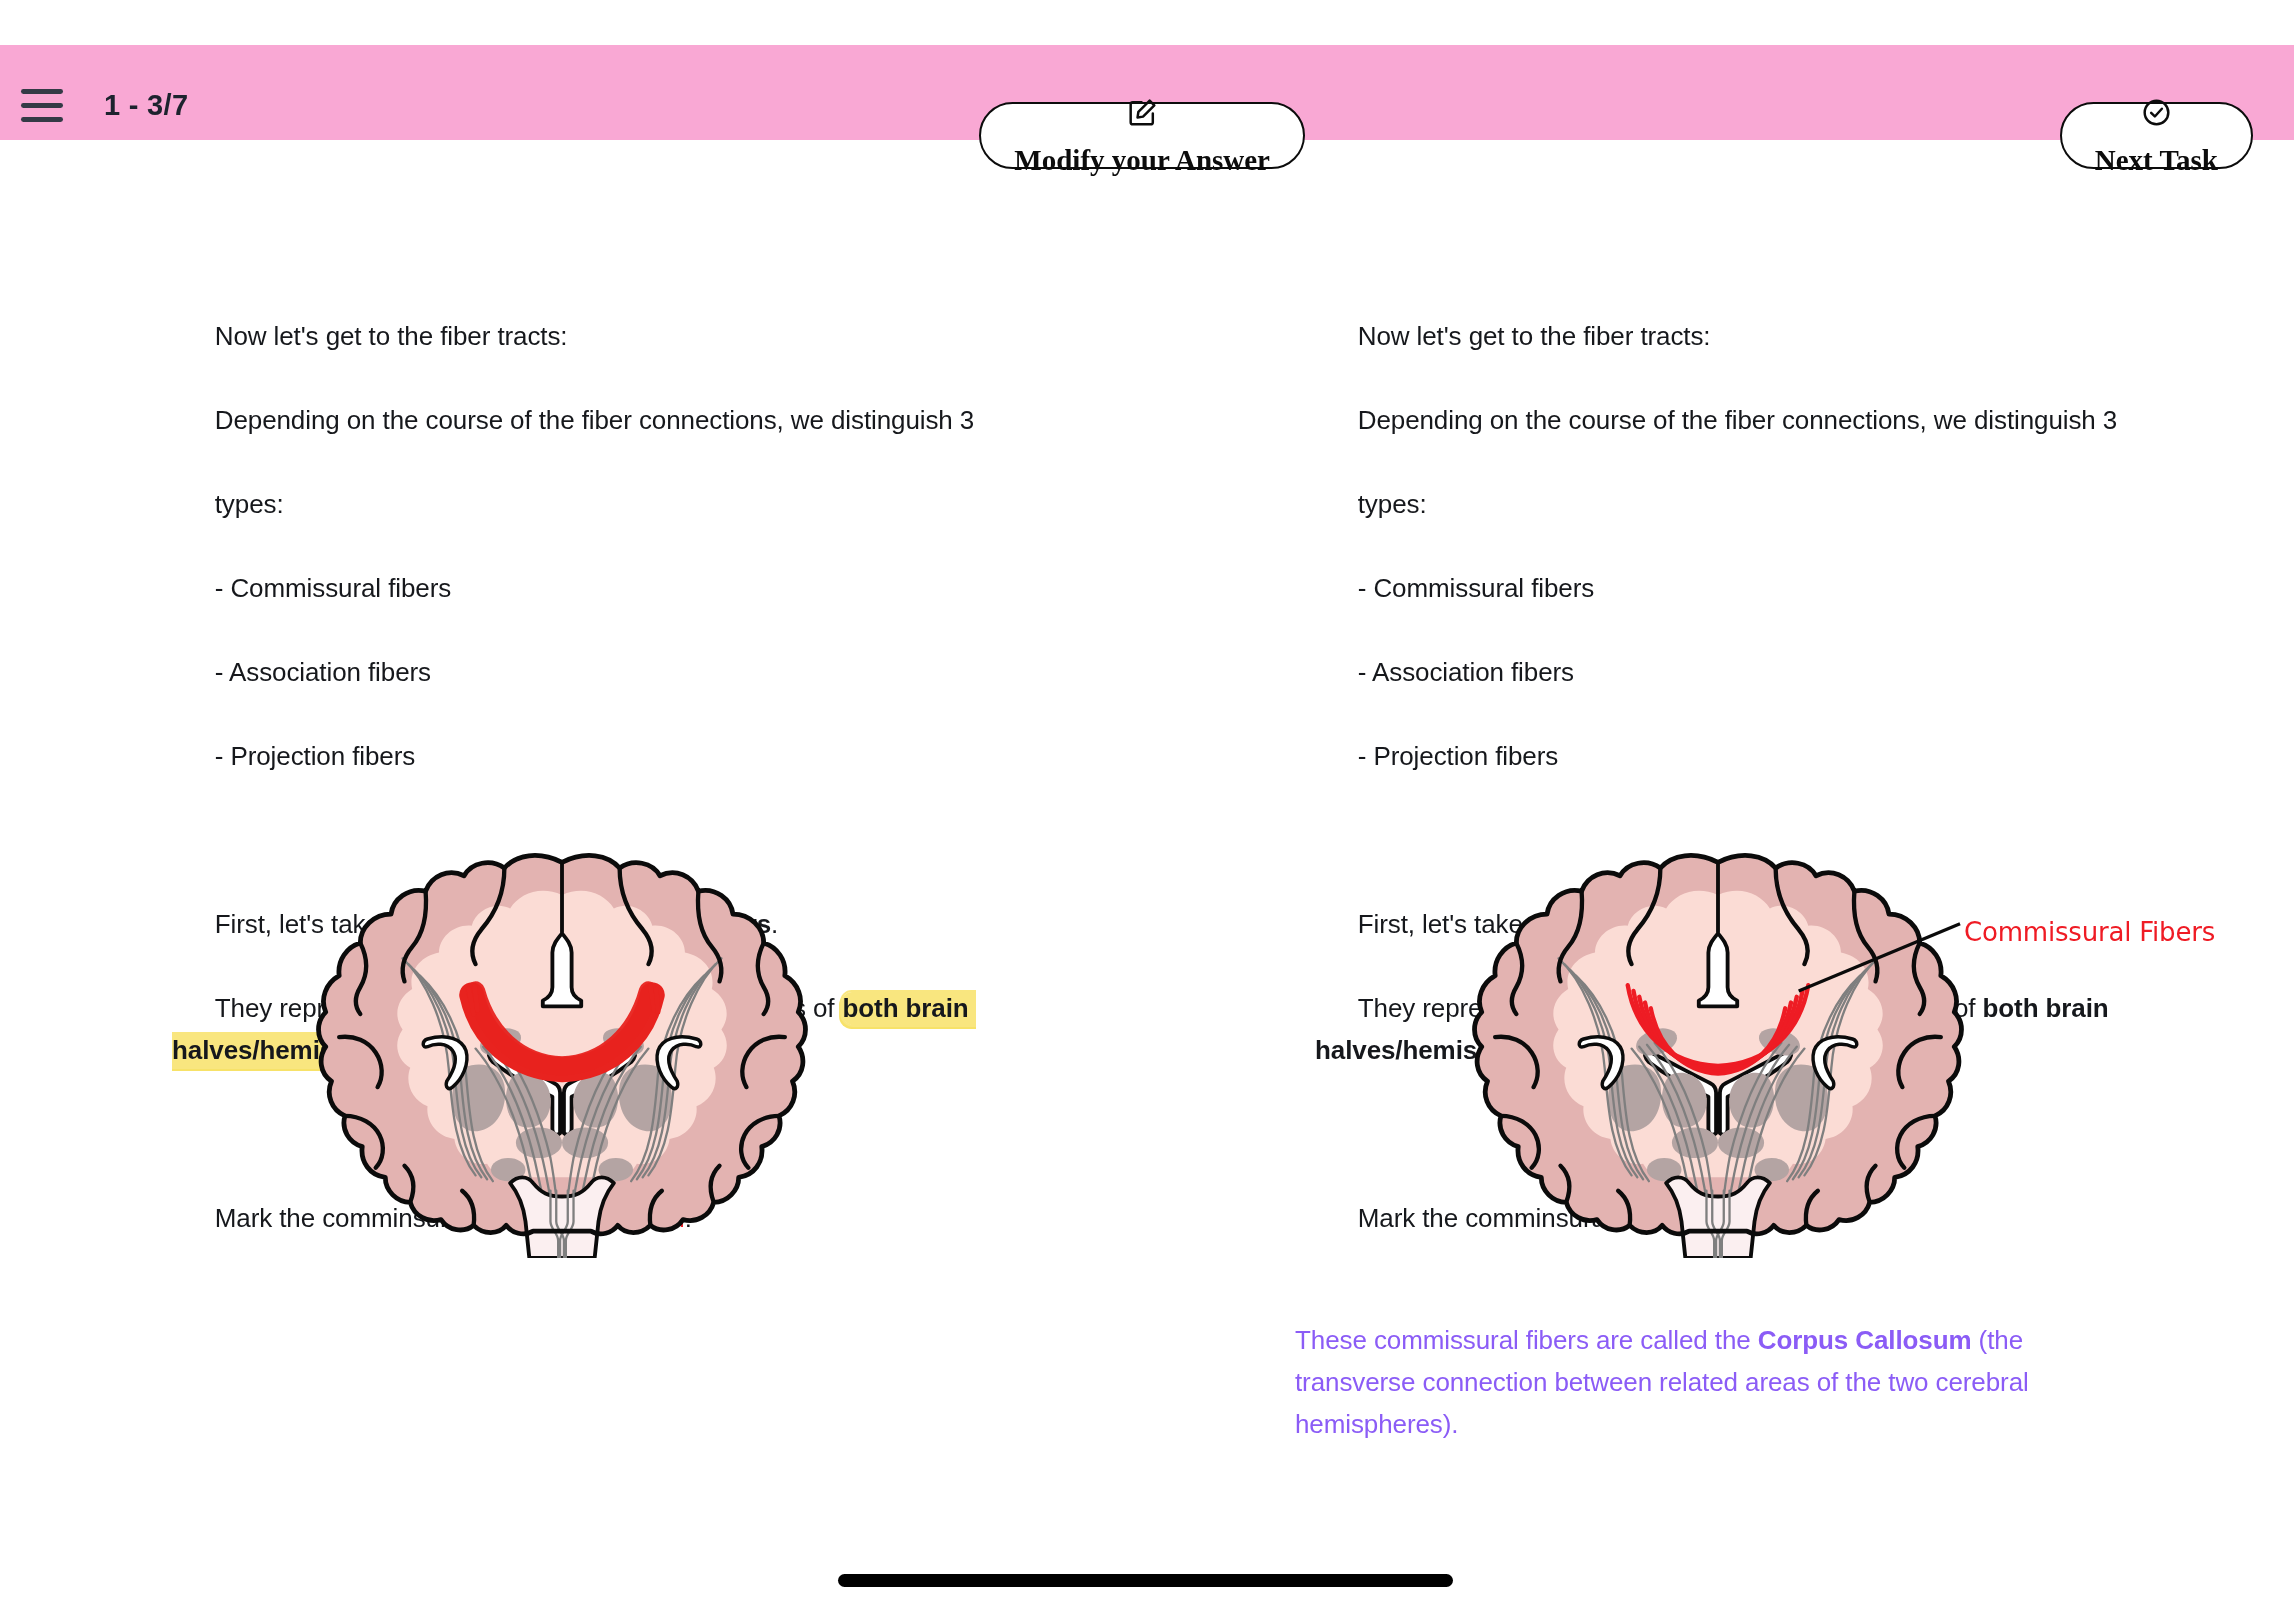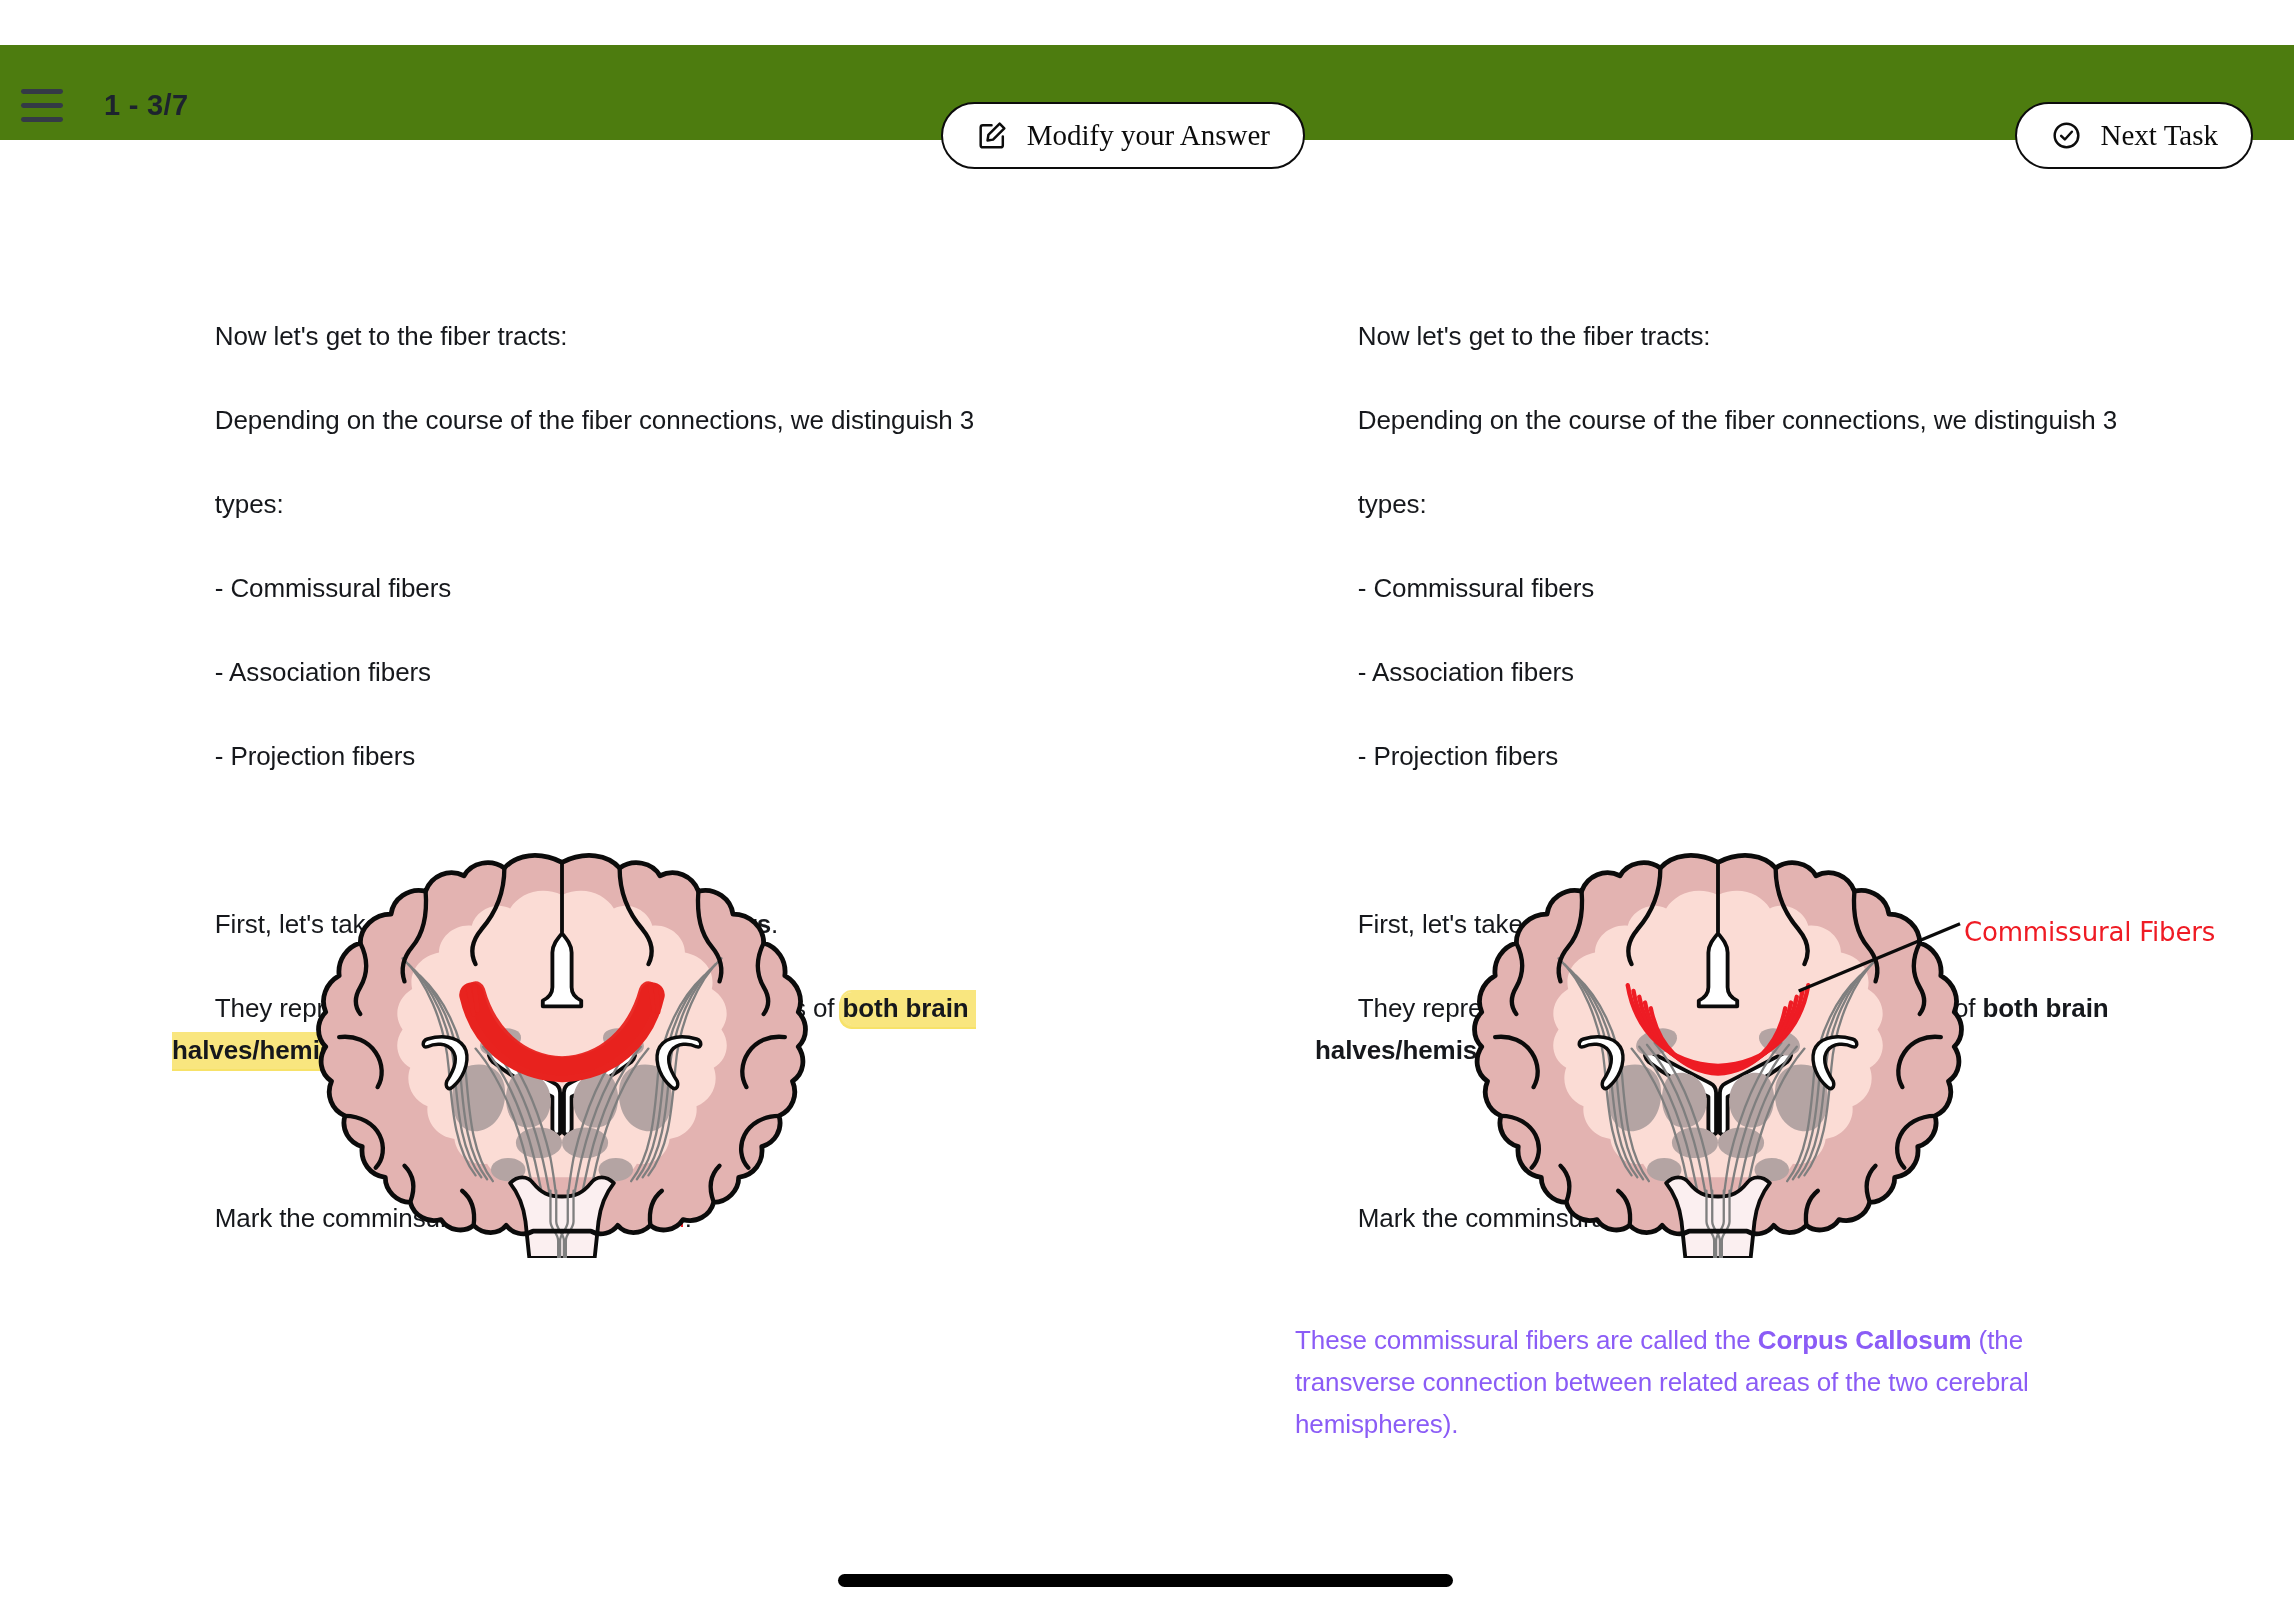--- a/index.html
+++ b/index.html
@@ -17,21 +17,21 @@
     width: 2294px;
     height: 1602px;
     background: #ffffff;
   }
 
   
   #header {
     position: absolute;
     left: 0; top: 45px;
     width: 2294px; height: 95px;
-    background: #4d7c0f;
+    background: #f9a8d4;
     display: flex;
     align-items: center;
   }
   #hamburger {
     position: absolute;
     left: 21px; top: 44px;
     width: 42px; height: 33px;
     display: flex; flex-direction: column;
     justify-content: space-between;
     cursor: pointer;
@@ -61,23 +61,24 @@
     justify-content: center;
     gap: 17.3px;
     height: 67px;
     border: 2.9px solid #0c0c0c;
     border-radius: 37px;
     background: #ffffff;
     cursor: pointer;
     padding: 0 33px;
     font-family: "Liberation Serif", serif;
     font-size: 29px;
-    font-weight: 400;
+    font-weight: 700;
     color: #0c0c0c;
     white-space: nowrap;
+    flex-direction: column;
   }
   #btn-modify { right: 989px; top: 57px; }
   #btn-next   { right: 41px;   top: 57px; }
   .hdr-btn .lbl { line-height: 29px; }
   .hdr-btn svg { display: block; flex: 0 0 auto; }
 
   
   .column {
     position: absolute;
     top: 273px;

